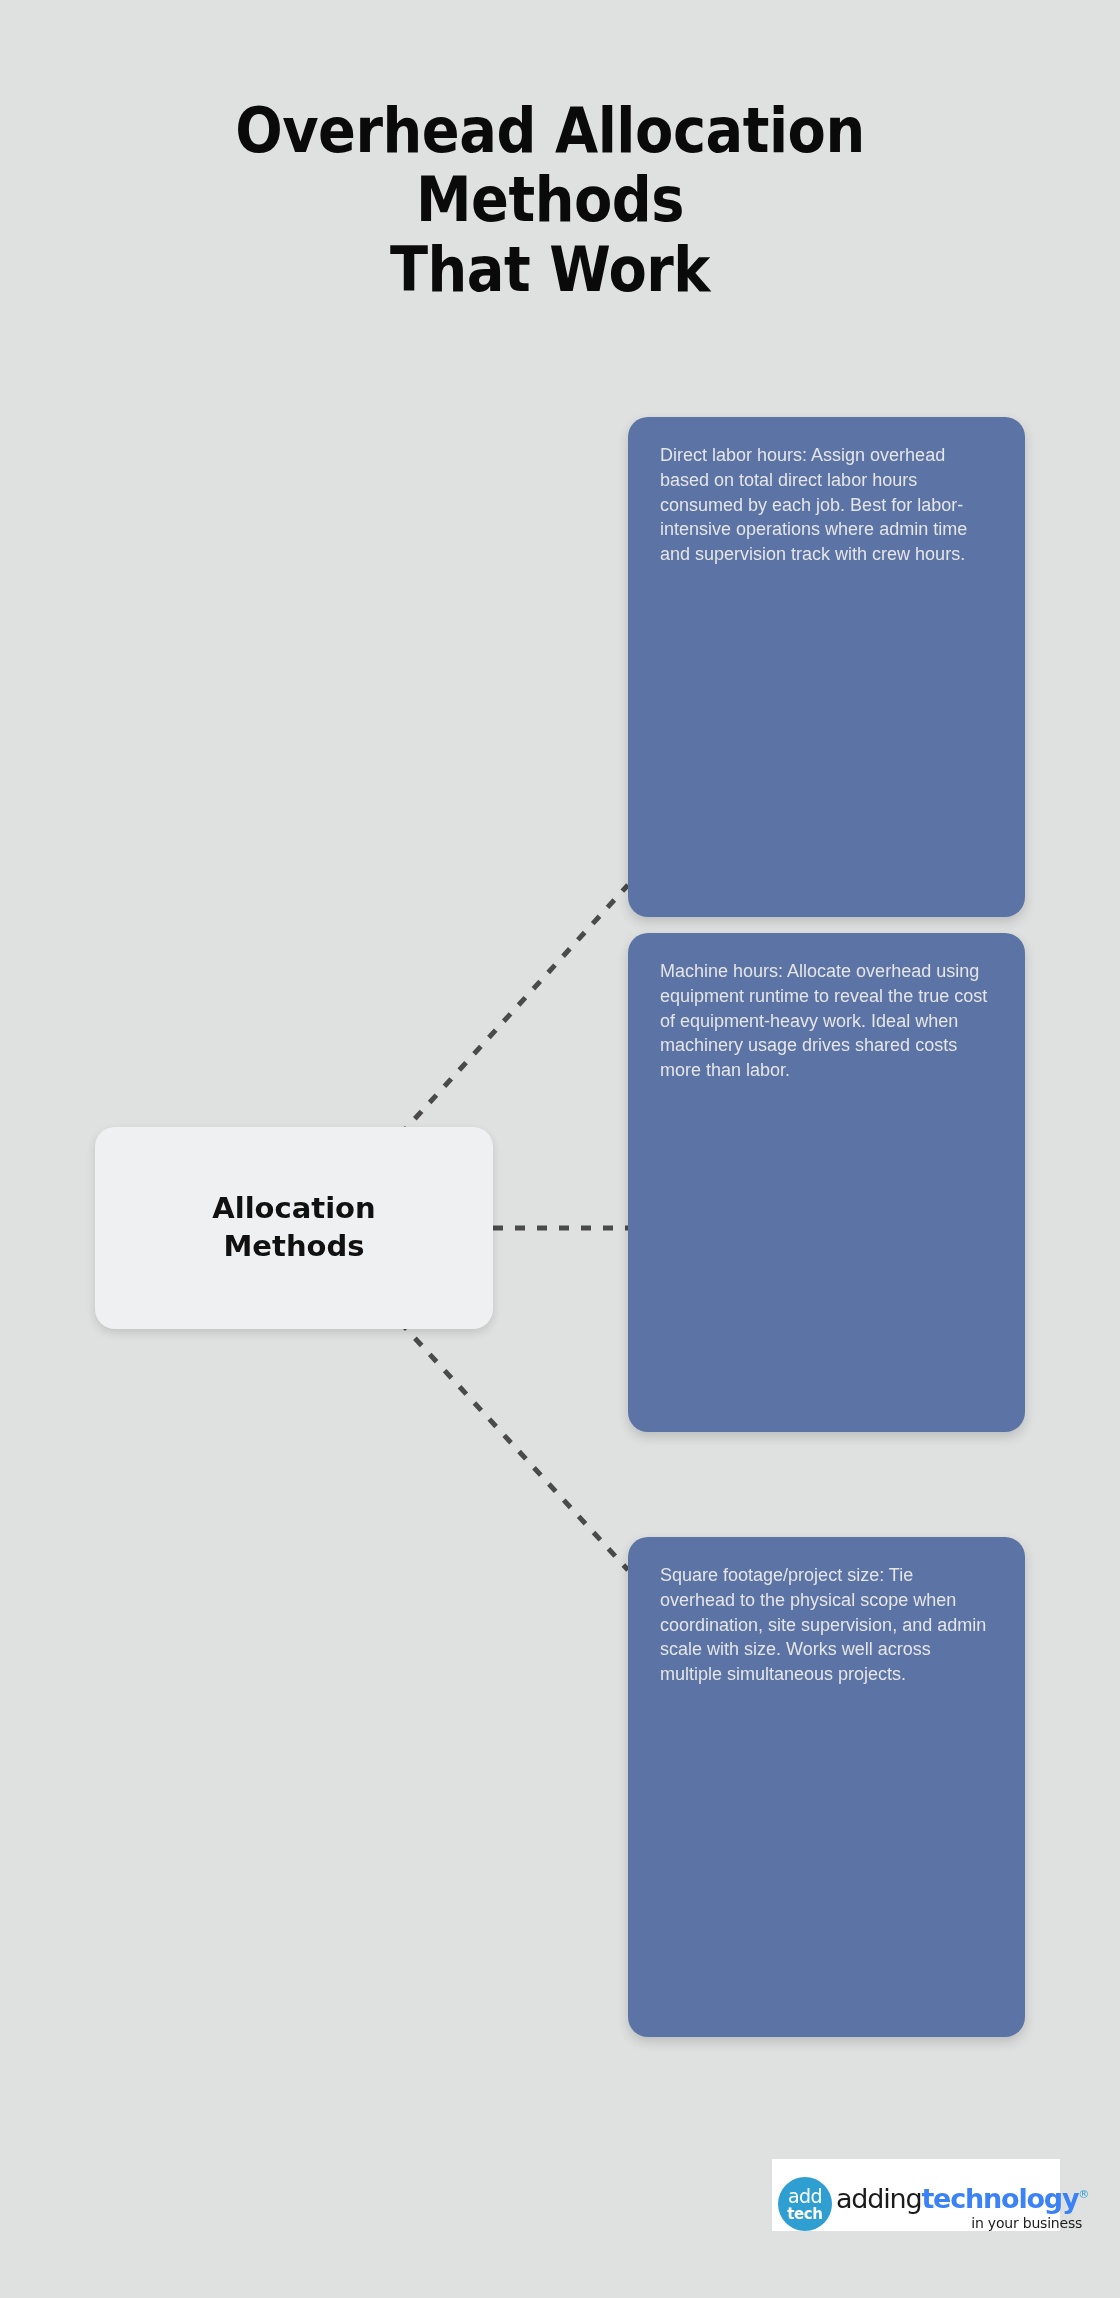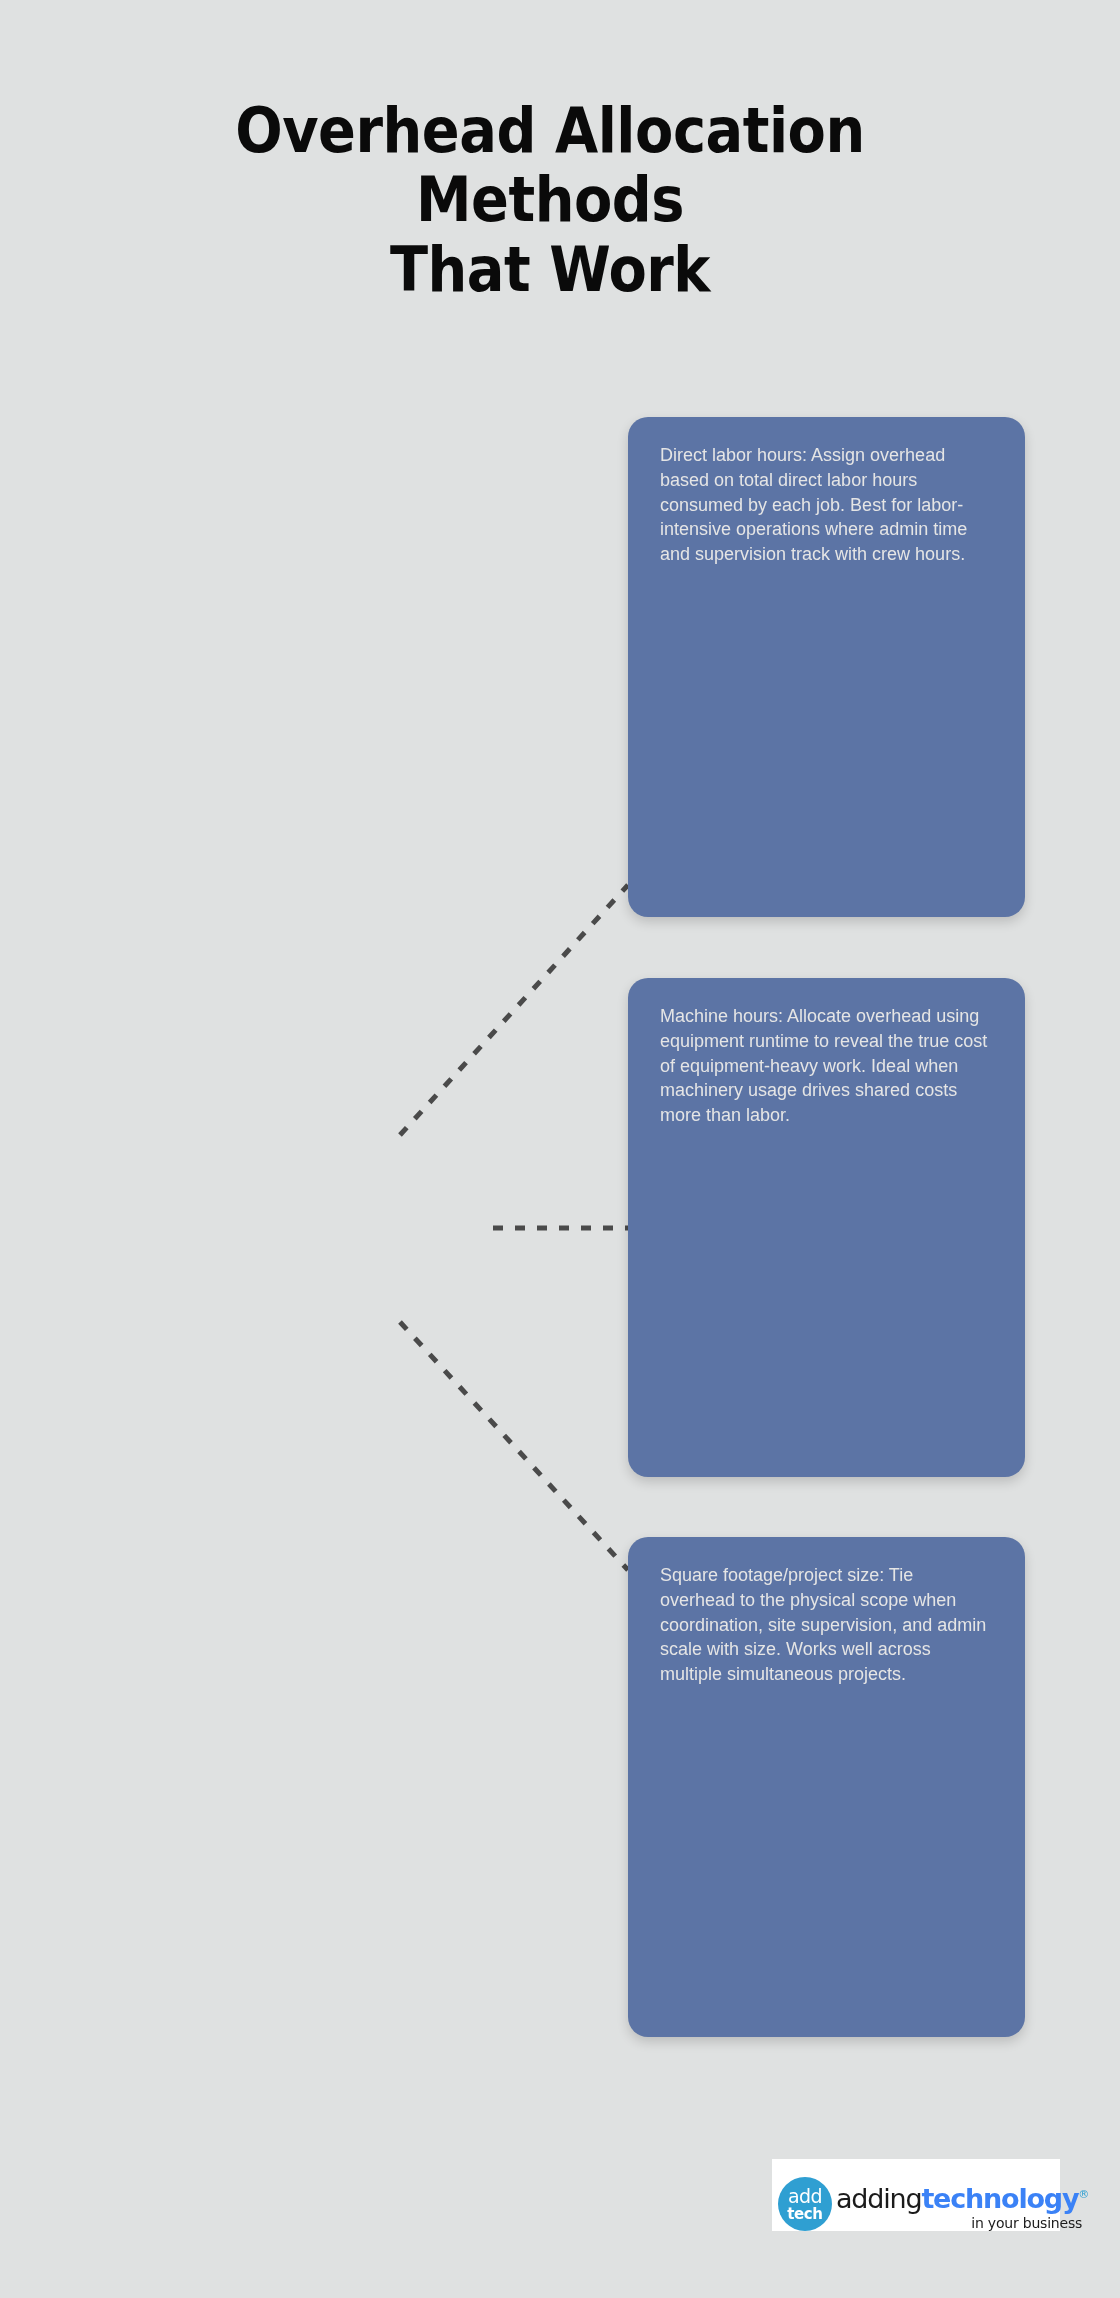--- a/index.html
+++ b/index.html
@@ -84,21 +84,21 @@
     overflow: hidden;
   }
   .card-text {
     font-family: Liberation Sans, sans-serif;
     font-weight: normal;
     font-size: 18px;
     line-height: 1.38;
     color: #e5e5e5;
   }
   #card-0 { top: 417px; height: 500px; }
-  #card-1 { top: 978px; height: 499px; }
+  #card-1 { top: 933px; height: 499px; }
   #card-2 { top: 1537px; height: 500px; }
 
   
   .logo {
     position: absolute;
     left: 772px;
     top: 2159px;
     width: 288px;
     height: 72px;
     background: #ffffff;
@@ -179,20 +179,24 @@
 
   <div class="title">Overhead Allocation Methods
 That Work</div>
 
   <svg class="connectors" viewBox="0 0 1120 2298" width="1120" height="2298" aria-hidden="true">
     <line x1="400" y1="1135" x2="628" y2="885" stroke="#4a4a4a" stroke-width="5" stroke-dasharray="10 12" stroke-linecap="butt"></line>
     <line x1="493" y1="1228" x2="628" y2="1228" stroke="#4a4a4a" stroke-width="5" stroke-dasharray="10 12" stroke-linecap="butt"></line>
     <line x1="400" y1="1322" x2="628" y2="1570" stroke="#4a4a4a" stroke-width="5" stroke-dasharray="10 12" stroke-linecap="butt"></line>
   </svg>
 
+  <div class="center-node">
+    <span class="center-node-label">Allocation
+Methods</span>
+  </div>
 
   <div class="card" id="card-0">
     <div class="card-text">Direct labor hours: Assign overhead based on total direct labor hours consumed by each job. Best for labor-intensive operations where admin time and supervision track with crew hours.</div>
   </div>
 
   <div class="card" id="card-1">
     <div class="card-text">Machine hours: Allocate overhead using equipment runtime to reveal the true cost of equipment-heavy work. Ideal when machinery usage drives shared costs more than labor.</div>
   </div>
 
   <div class="card" id="card-2">

